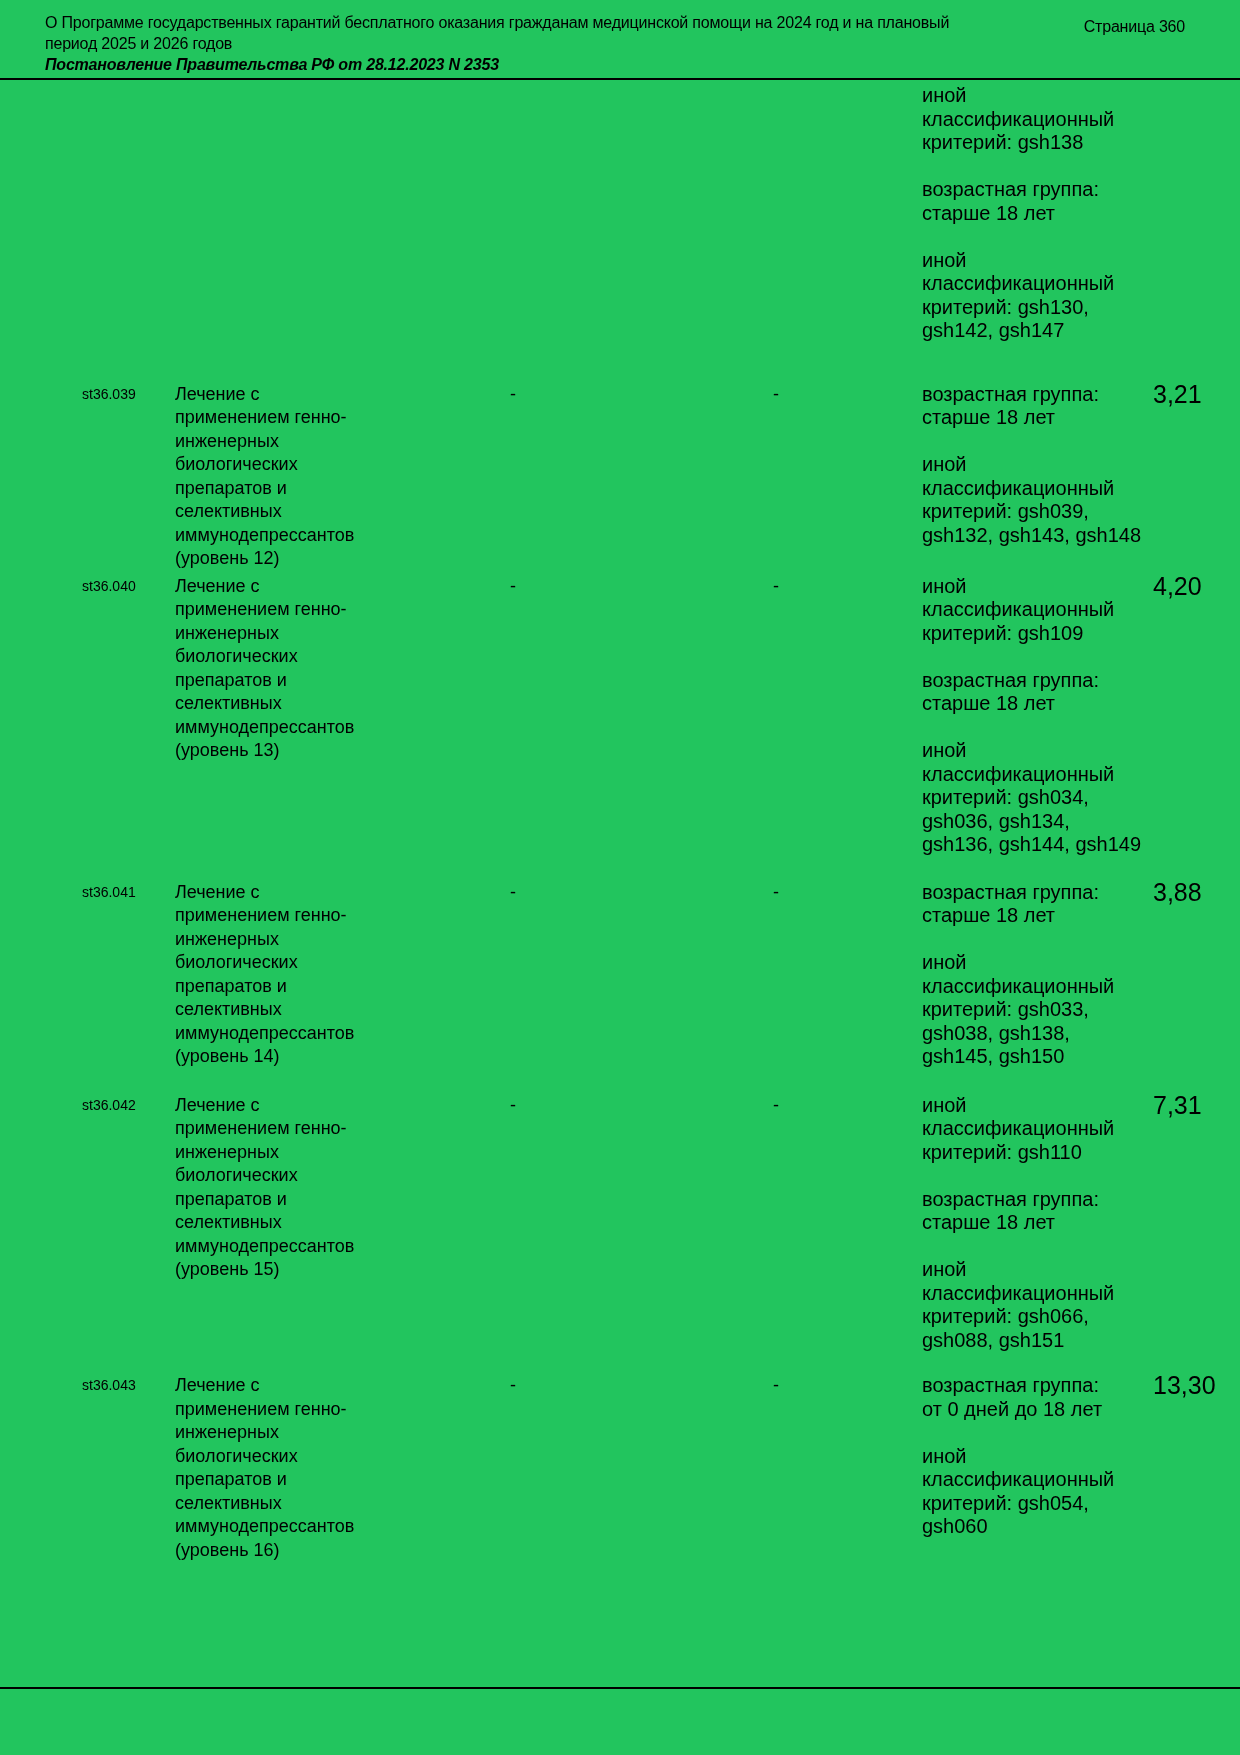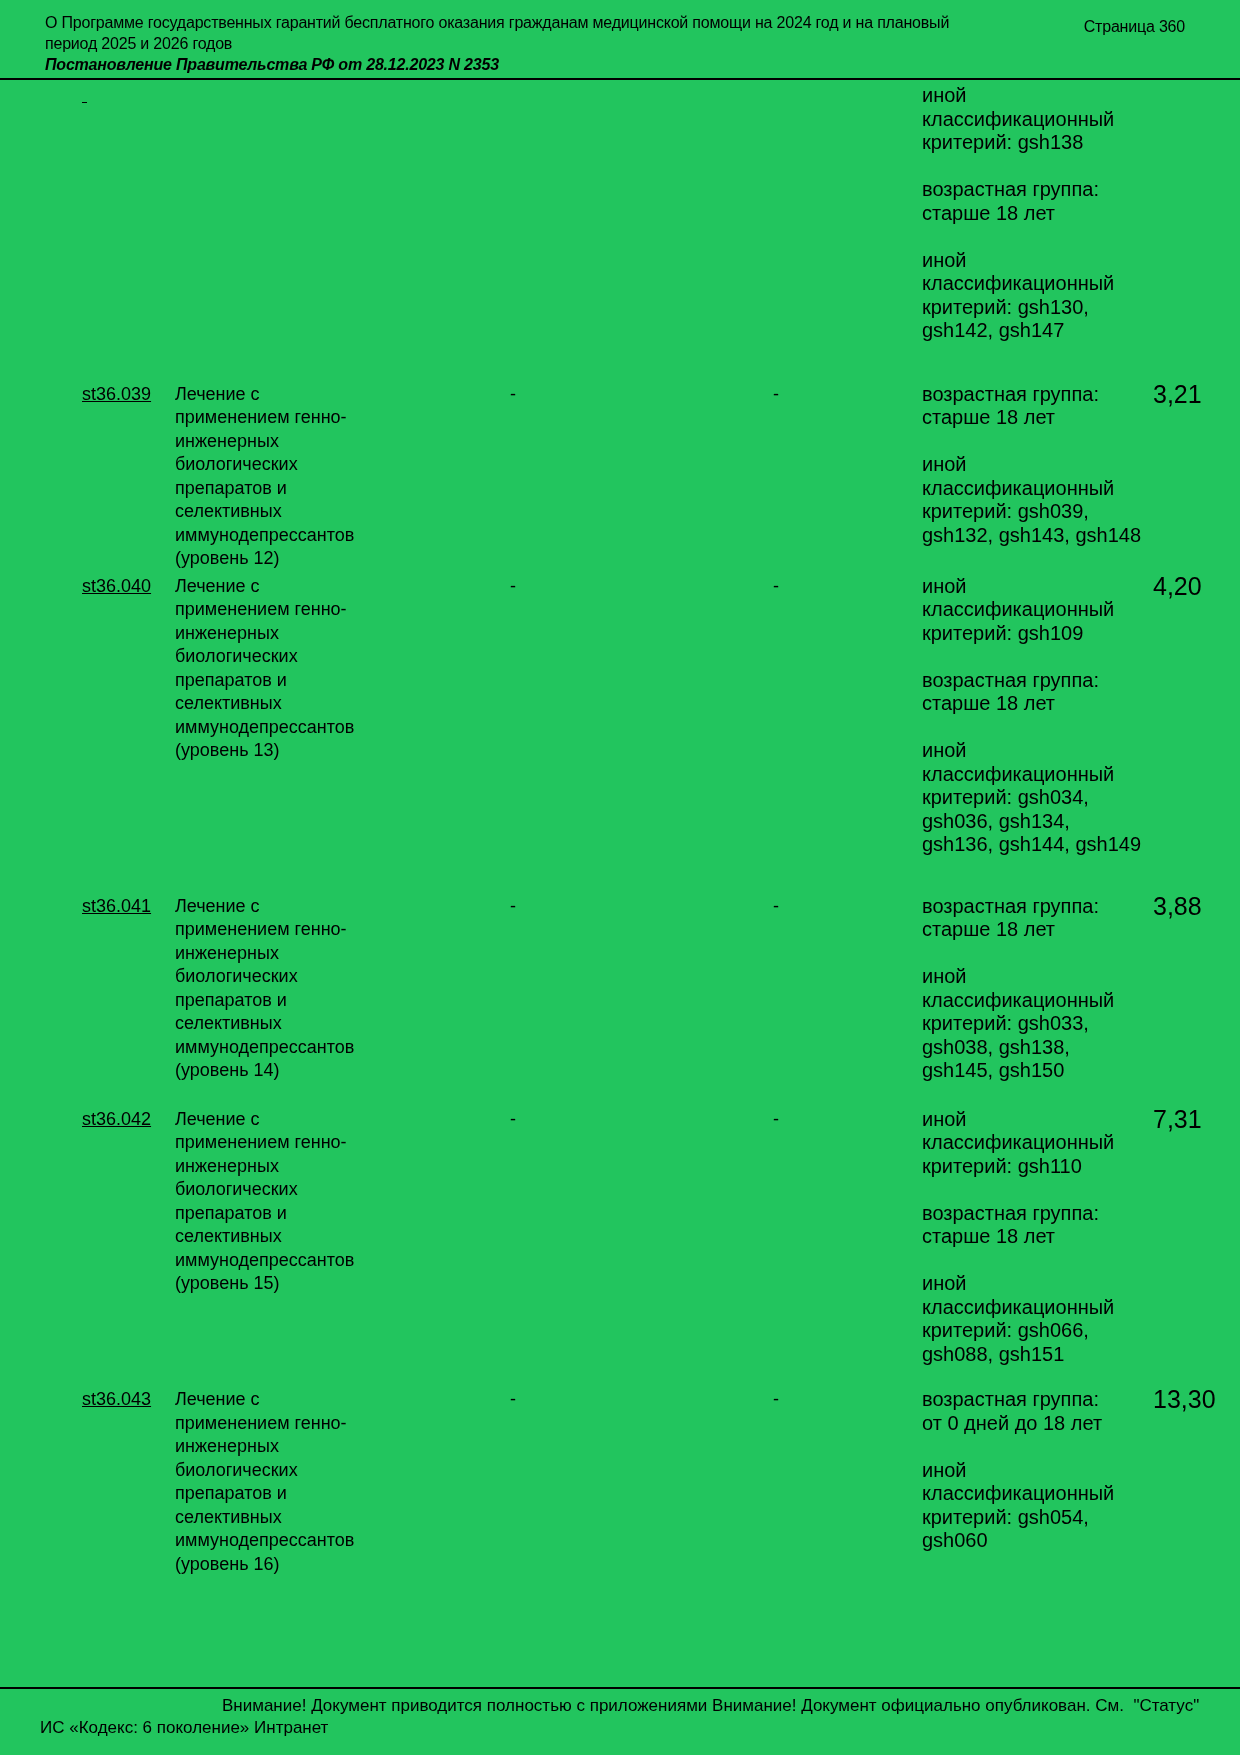--- a/index.html
+++ b/index.html
@@ -45,29 +45,29 @@
     right: 0;
     padding-left: 82px;
   }
   .row {
     display: grid;
     grid-template-columns: 93px 250px 180px 180px 368px auto;
     align-items: start;
   }
   .row-1 { margin-top: 40px; }
   .row-2 { margin-top: 4px; }
-  .row-3 { margin-top: 38px; }
+  .row-3 { margin-top: 24px; }
   .row-4 { margin-top: 25px; }
   .row-5 { margin-top: 22px; }
 
   .cell { min-height: 23.5px; }
   .line { line-height: 23.5px; white-space: pre; }
   .line:empty::before { content: "\a0"; }
 
-  .cell-code     { font-size: 18px; text-decoration: underline; }
+  .cell-code     { font-size: 14px; }
   .cell-desc     { font-size: 18px; }
   .cell-dash1    { font-size: 18px; padding-left: 85px;  }
   .cell-dash2    { font-size: 18px; padding-left: 168px; }
   .cell-criteria { font-size: 20px; padding-left: 137px; }
   .cell-value    { font-size: 25px; }
 
   
   .footer {
     position: absolute;
     top: 1687px; left: 0; right: 0;
@@ -292,18 +292,14 @@
           <div class="line">gsh060</div>
         </div>
         <div class="cell cell-value">
           <div class="line">13,30</div>
         </div>
       </div>
     </div>
 
   <div class="rule rule-bottom"></div>
 
-  <div class="footer">
-    <div class="footer-notice">Внимание! Документ приводится полностью с приложениями Внимание! Документ официально опубликован. См.  "Статус"</div>
-    <div class="footer-source">ИС «Кодекс: 6 поколение» Интранет</div>
-  </div>
 
 </div>
 
 </body></html>

